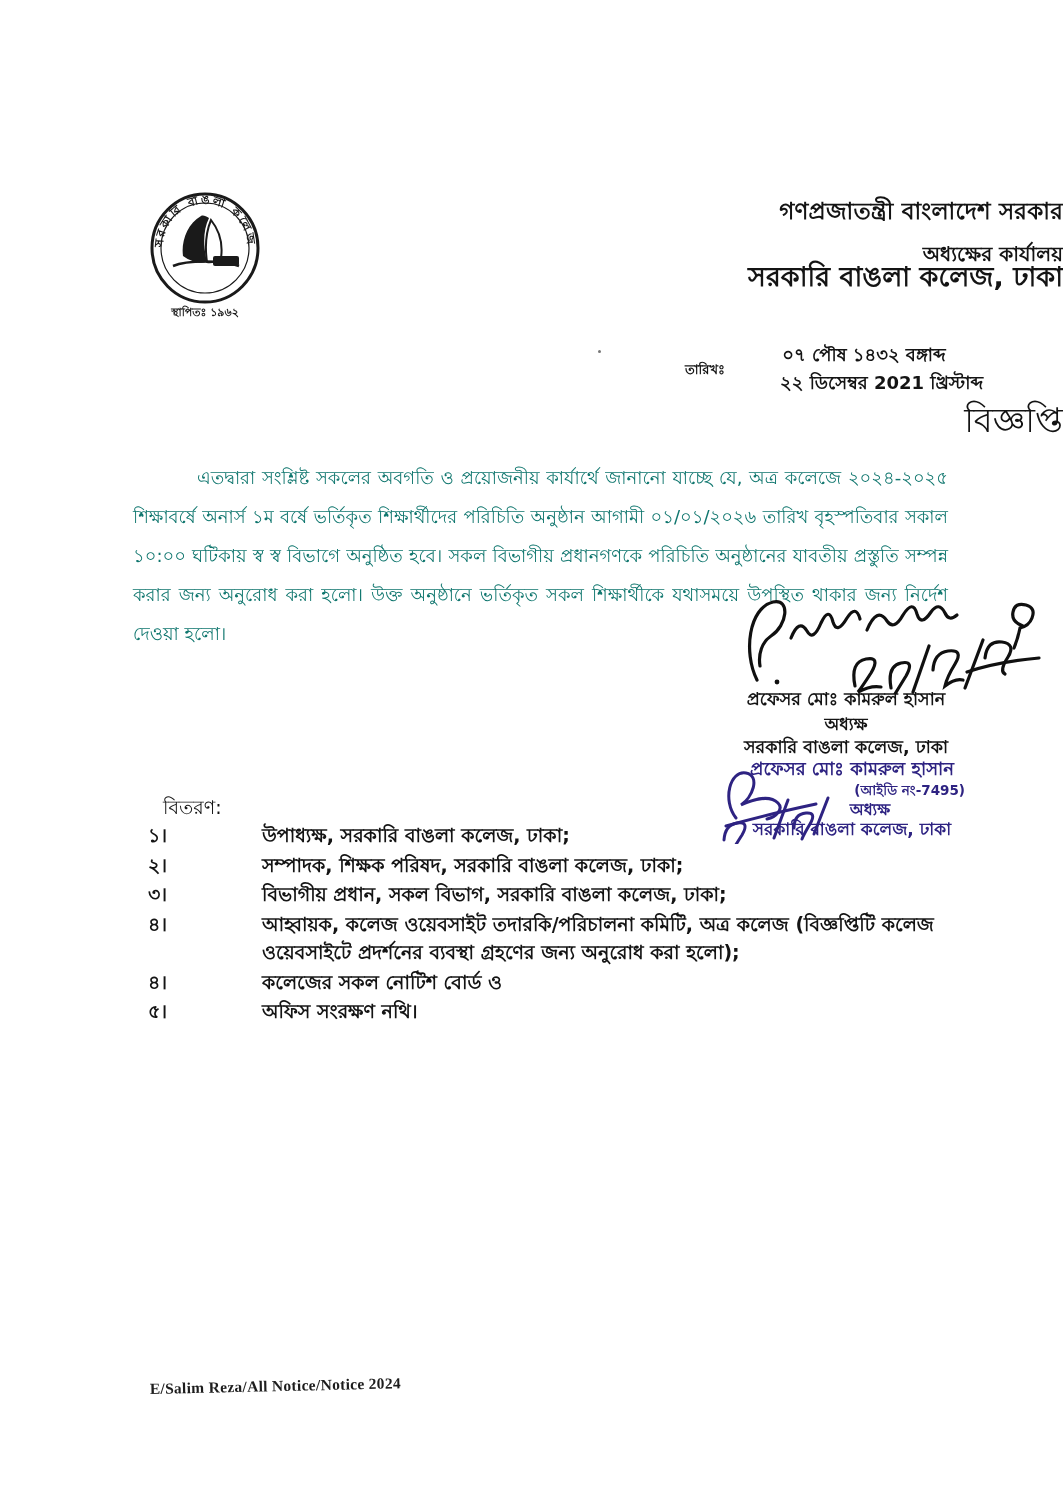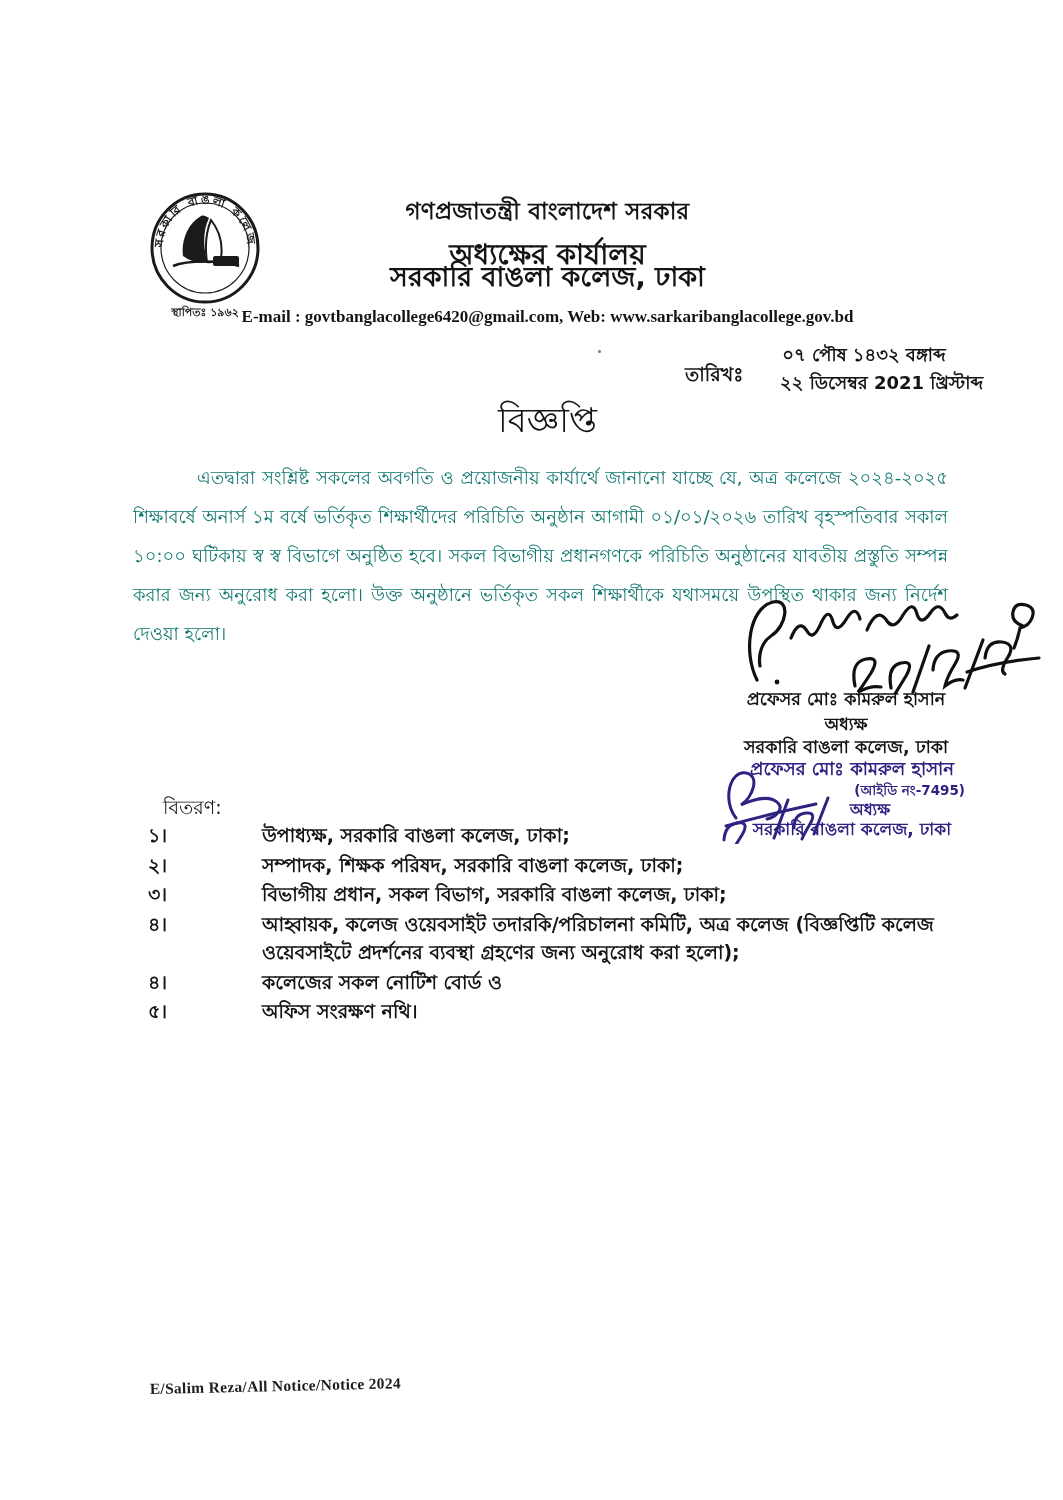--- a/index.html
+++ b/index.html
@@ -7,35 +7,35 @@
   #page{
     position:relative;
     width:1063px;height:1500px;
     margin:0 auto;
     background:#ffffff;
     font-family:"DejaVu Sans","Liberation Sans",sans-serif;
     color:#141414;
     overflow:hidden;
   }
   .abs{position:absolute;}
-  .center-line{left:0;right:0;text-align:center;margin-left:32px;}
+  .center-line{left:0;right:0;text-align:right;margin-left:32px;}
   .bn{font-family:"DejaVu Sans","Liberation Sans",sans-serif;}
 
   
   .hdr-govt{top:193px;font-size:23px;font-weight:600;letter-spacing:.2px;}
-  .hdr-office{top:233px;font-size:28px;font-weight:600;}
+  .hdr-office{top:239px;font-size:20px;font-weight:600;}
   .hdr-college{top:256px;font-size:27px;font-weight:700;}
   .hdr-address{top:290px;font-size:15px;font-weight:700;}
   .hdr-email{top:307px;font-size:17px;font-weight:700;font-family:"Liberation Serif","DejaVu Serif",serif;}
 
   
   .logo{left:143px;top:190px;width:126px;height:132px;}
 
   
-  .date-label{left:685px;top:360px;font-size:19px;font-weight:600;}
+  .date-label{left:685px;top:360px;font-size:13px;font-weight:600;}
   .date-lines{left:748px;top:341px;width:200px;text-align:center;}
   .date-line{font-size:18px;font-weight:700;line-height:28px;white-space:nowrap;margin-left:32px;}
 
   
   .notice-title{top:394px;font-size:34px;font-weight:400;}
 
   
   .notice-body{
     left:133px;top:458px;width:815px;
     font-size:18px;font-weight:500;line-height:39px;
@@ -90,21 +90,20 @@
     <path d="M58,26 C44,34 38,52 40,66 C48,72 58,74 64,72 C60,56 60,40 66,28 C63,26 60,25 58,26 Z" fill="#1a1a1a"></path>
     <path d="M68,30 C76,40 80,54 78,68 C72,72 68,73 64,72 C62,58 63,42 68,30 Z" fill="none" stroke="#1a1a1a" stroke-width="2"></path>
     <path d="M30,76 C44,70 80,70 96,76" fill="none" stroke="#1a1a1a" stroke-width="2.5"></path>
     <rect x="70" y="66" width="26" height="10" rx="2" fill="#1a1a1a"></rect>
     <text x="62" y="126" text-anchor="middle" font-size="11" font-weight="700" fill="#1a1a1a">স্থাপিতঃ ১৯৬২</text>
   </svg>
 
   <div class="abs center-line hdr-govt bn">গণপ্রজাতন্ত্রী বাংলাদেশ সরকার</div>
   <div class="abs center-line hdr-office bn">অধ্যক্ষের কার্যালয়</div>
   <div class="abs center-line hdr-college bn">সরকারি বাঙলা কলেজ, ঢাকা</div>
-  <div class="abs center-line hdr-email">E-mail : govtbanglacollege6420@gmail.com, Web: www.sarkaribanglacollege.gov.bd</div>
 
   <div class="abs speck"></div>
 
   <div class="abs date-label bn">তারিখঃ</div>
   <div class="abs date-lines">
     <div class="date-line bn">০৭ পৌষ ১৪৩২ বঙ্গাব্দ</div>
     <div class="date-line bn">২২ ডিসেম্বর 2021 খ্রিস্টাব্দ</div>
   </div>
 
   <div class="abs center-line notice-title bn">বিজ্ঞপ্তি</div>

